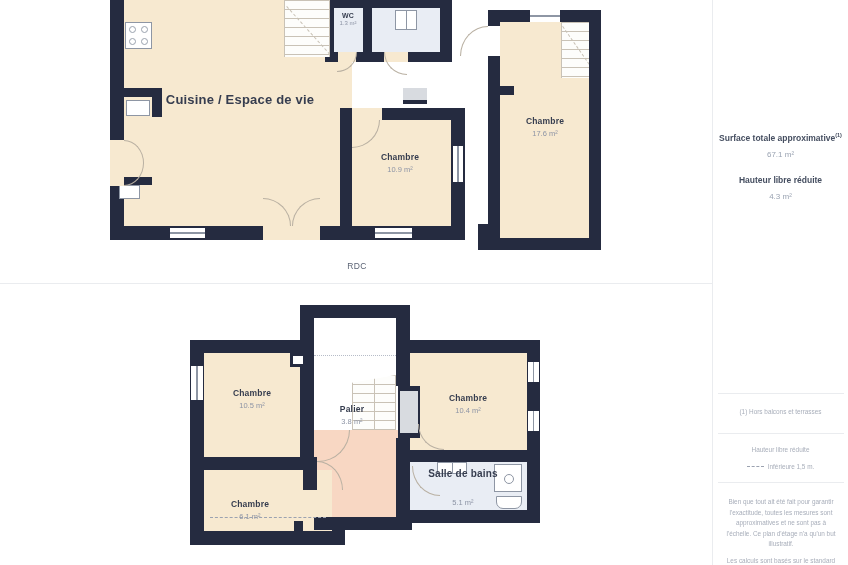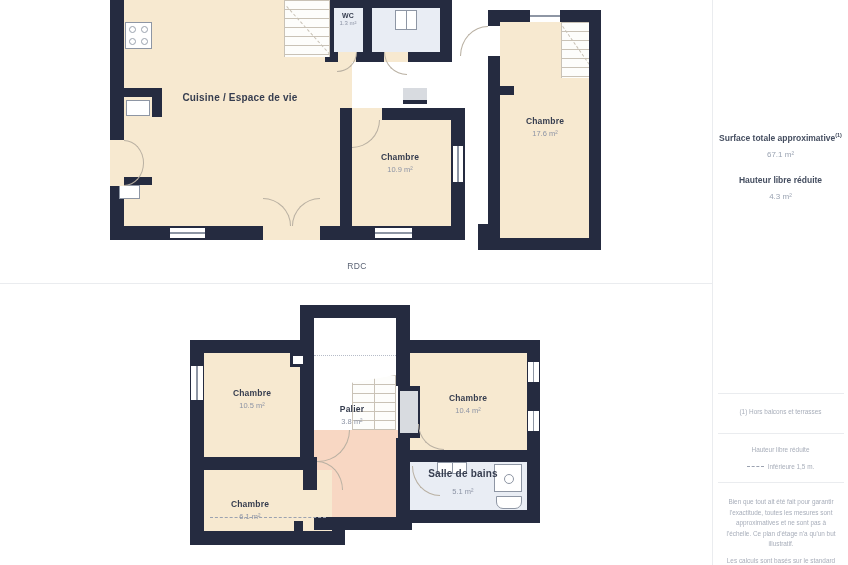--- a/index.html
+++ b/index.html
@@ -109,21 +109,21 @@
     <div class="wall" style="left:478px;top:224px;width:12px;height:26px;"></div>
     <div class="wall" style="left:500px;top:86px;width:14px;height:9px;"></div>
     <div class="winh" style="left:530px;top:10px;width:30px;height:12px;z-index:4;"></div>
     <div class="gap" style="left:488px;top:26px;width:12px;height:30px;background:#fff;z-index:4;"></div>
     <div class="arc tl" style="left:460px;top:26px;width:28px;height:30px;z-index:5;"></div>
     <div class="stairs" style="left:561px;top:22px;width:28px;height:56px;border-right:0;">
       <div class="diag" style="left:1px;top:4px;width:66px;transform:rotate(55deg);"></div>
     </div>
 
     <div class="lbl" style="left:240px;top:92px;">
-      <div class="rn" style="font-size:10px;">Cuisine / Espace de vie</div>
+      <div class="rn" style="font-size:13px;">Cuisine / Espace de vie</div>
     </div>
     <div class="lbl" style="left:348px;top:12px;">
       <div class="rn" style="font-size:7px;">WC</div>
       <div class="ra" style="font-size:6px;margin-top:1px;">1.3 m²</div>
     </div>
     <div class="lbl" style="left:400px;top:152px;">
       <div class="rn">Chambre</div>
       <div class="ra">10.9 m²</div>
     </div>
     <div class="lbl" style="left:545px;top:116px;">
@@ -199,21 +199,21 @@
     <div class="lbl" style="left:468px;top:393px;">
       <div class="rn">Chambre</div>
       <div class="ra">10.4 m²</div>
     </div>
     <div class="lbl" style="left:250px;top:499px;">
       <div class="rn">Chambre</div>
       <div class="ra">6.1 m²</div>
     </div>
     <div class="lbl" style="left:463px;top:468px;">
       <div class="rn" style="font-size:10px;">Salle de bains</div>
-      <div class="ra" style="margin-top:8px;">5.1 m²</div>
+      <div class="ra" style="margin-top:19px;">5.1 m²</div>
     </div>
   </div>
 
   <div class="sidebar">
     <div class="sb-center" style="top:132px;">
       <div class="sb-title"><span>Surface totale approximative</span><sup>(1)</sup></div>
       <div class="sb-val" style="margin-top:7px;">67.1 m²</div>
       <div class="sb-title" style="margin-top:16px;">Hauteur libre réduite</div>
       <div class="sb-val" style="margin-top:7px;">4.3 m²</div>
     </div>

